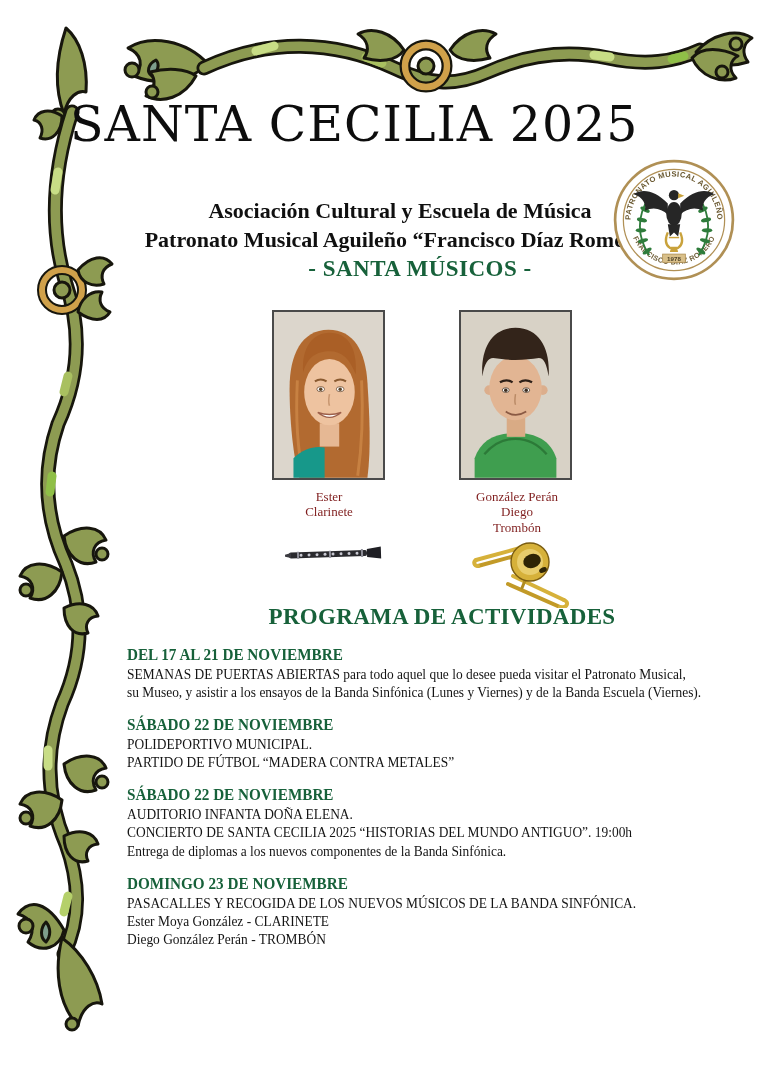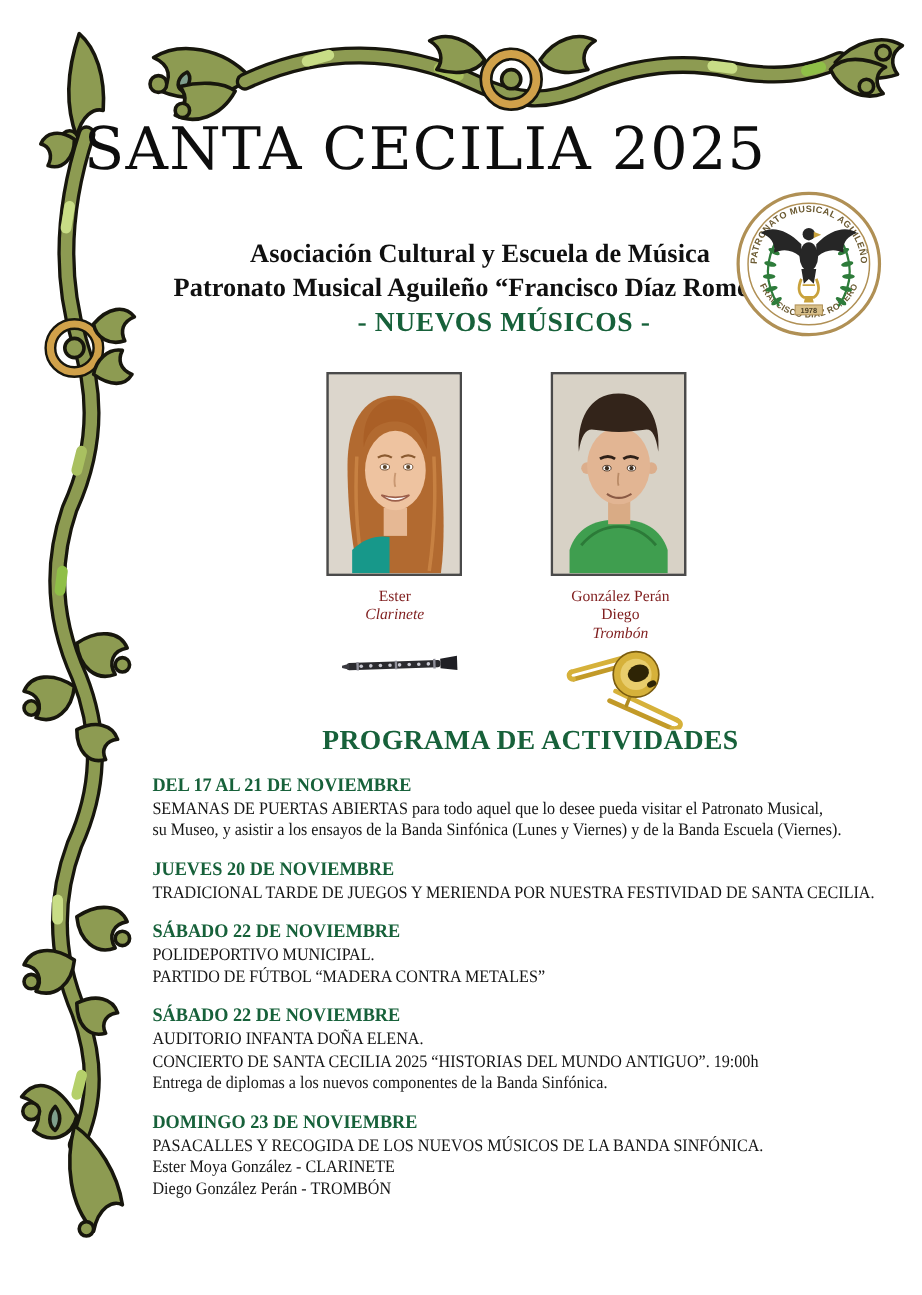--- a/index.html
+++ b/index.html
@@ -10,21 +10,21 @@
          font-family:"DejaVu Serif",serif;font-size:49px;color:#0d0d0d;letter-spacing:1px;}
   .subtitle{left:70px;width:660px;text-align:center;font-weight:bold;color:#101010;margin-top:32px;}
   .sub1{top:166px;font-size:22px;}
   .sub2{top:195px;font-size:22px;}
   .nuevos{left:100px;top:256px;width:640px;text-align:center;font-weight:bold;
           font-size:23px;color:#17613a;letter-spacing:.5px;}
   .photo{position:absolute;width:113px;height:170px;border:2px solid #4a4a4a;
          box-sizing:border-box;background:#dcd6cc;}
   .photo svg{display:block;width:100%;height:100%;}
   .nameblock{position:absolute;width:186px;text-align:center;font-size:13px;line-height:1.18;color:#7f1d1d;}
-  .instr{font-style:italic;}
+  .instr{}
   .program{left:127px;top:604px;width:630px;}
   .program-heading{text-align:center;font-size:23px;font-weight:bold;color:#17613a;
                    letter-spacing:.3px;margin:0 0 16px 0;}
   .psec{margin-bottom:15px;}
   .psec.last{margin-top:21px;}
   .psec-h{font-size:16px;font-weight:bold;color:#17613a;white-space:nowrap;
           transform:scaleX(.95);transform-origin:left;margin-bottom:1px;}
   .pline{font-size:14.6px;line-height:1.24;white-space:nowrap;
          transform:scaleX(.92);transform-origin:left;}
 </style>
@@ -157,21 +157,21 @@
     <g stroke="#c9a23c" fill="none">
       <path d="M54 72 C 51 79 51.5 84 56 87 L 64 87 C 68.5 84 69 79 66 72" stroke-width="2.2"></path>
       <line x1="55" y1="77" x2="65" y2="77" stroke-width="1.4"></line>
       <path d="M57 87 L 63 87 L 64 91 L 56 91 Z" fill="#c9a23c" stroke="none"></path>
     </g>
 
     <rect x="49" y="93" width="22" height="8" fill="#d9c08a" stroke="#b09055" stroke-width="0.8"></rect>
     <text x="60" y="99.4" text-anchor="middle" font-family="Liberation Sans, sans-serif" font-size="6" font-weight="bold" fill="#4e4228">1978</text>
   </svg>
 
-  <div class="abs nuevos">- NUEVOS MÚSICOS -</div>
+  <div class="abs nuevos">- SANTA MÚSICOS -</div>
 
   <div class="photo" style="left:272px;top:310px;">
     <svg viewBox="0 0 112 170">
       <rect width="112" height="170" fill="#dcd6cc"></rect>
       <path d="M56 18 C 28 18 16 44 16 78 C 16 112 20 150 26 170 L 96 170 C 100 140 98 104 96 72 C 94 40 82 18 56 18 Z" fill="#b26a30"></path>
       <path d="M24 70 C 22 110 24 140 30 168" stroke="#d08c4a" stroke-width="3" fill="none" opacity=".7"></path>
       <path d="M90 70 C 92 110 90 140 86 168" stroke="#d08c4a" stroke-width="3" fill="none" opacity=".7"></path>
       <path d="M20 170 L 20 150 C 30 140 42 137 52 139 L 52 170 Z" fill="#17988a"></path>
       <rect x="47" y="114" width="20" height="24" fill="#e6b894"></rect>
       <ellipse cx="57" cy="82" rx="26" ry="34" fill="#eec3a0"></ellipse>
@@ -257,24 +257,20 @@
 
   <div class="abs program">
     <div class="program-heading">PROGRAMA DE ACTIVIDADES</div>
 
     <div class="psec">
       <div class="psec-h">DEL 17 AL 21 DE NOVIEMBRE</div>
       <div class="pline">SEMANAS DE PUERTAS ABIERTAS para todo aquel que lo desee pueda visitar el Patronato Musical,</div>
       <div class="pline">su Museo, y asistir a los ensayos de la Banda Sinfónica (Lunes y Viernes) y de la Banda Escuela (Viernes).</div>
     </div>
 
-    <div class="psec">
-      <div class="psec-h">JUEVES 20 DE NOVIEMBRE</div>
-      <div class="pline">TRADICIONAL TARDE DE JUEGOS Y MERIENDA POR NUESTRA FESTIVIDAD DE SANTA CECILIA.</div>
-    </div>
 
     <div class="psec">
       <div class="psec-h">SÁBADO 22 DE NOVIEMBRE</div>
       <div class="pline">POLIDEPORTIVO MUNICIPAL.</div>
       <div class="pline">PARTIDO DE FÚTBOL “MADERA CONTRA METALES”</div>
     </div>
 
     <div class="psec">
       <div class="psec-h">SÁBADO 22 DE NOVIEMBRE</div>
       <div class="pline">AUDITORIO INFANTA DOÑA ELENA.</div>

